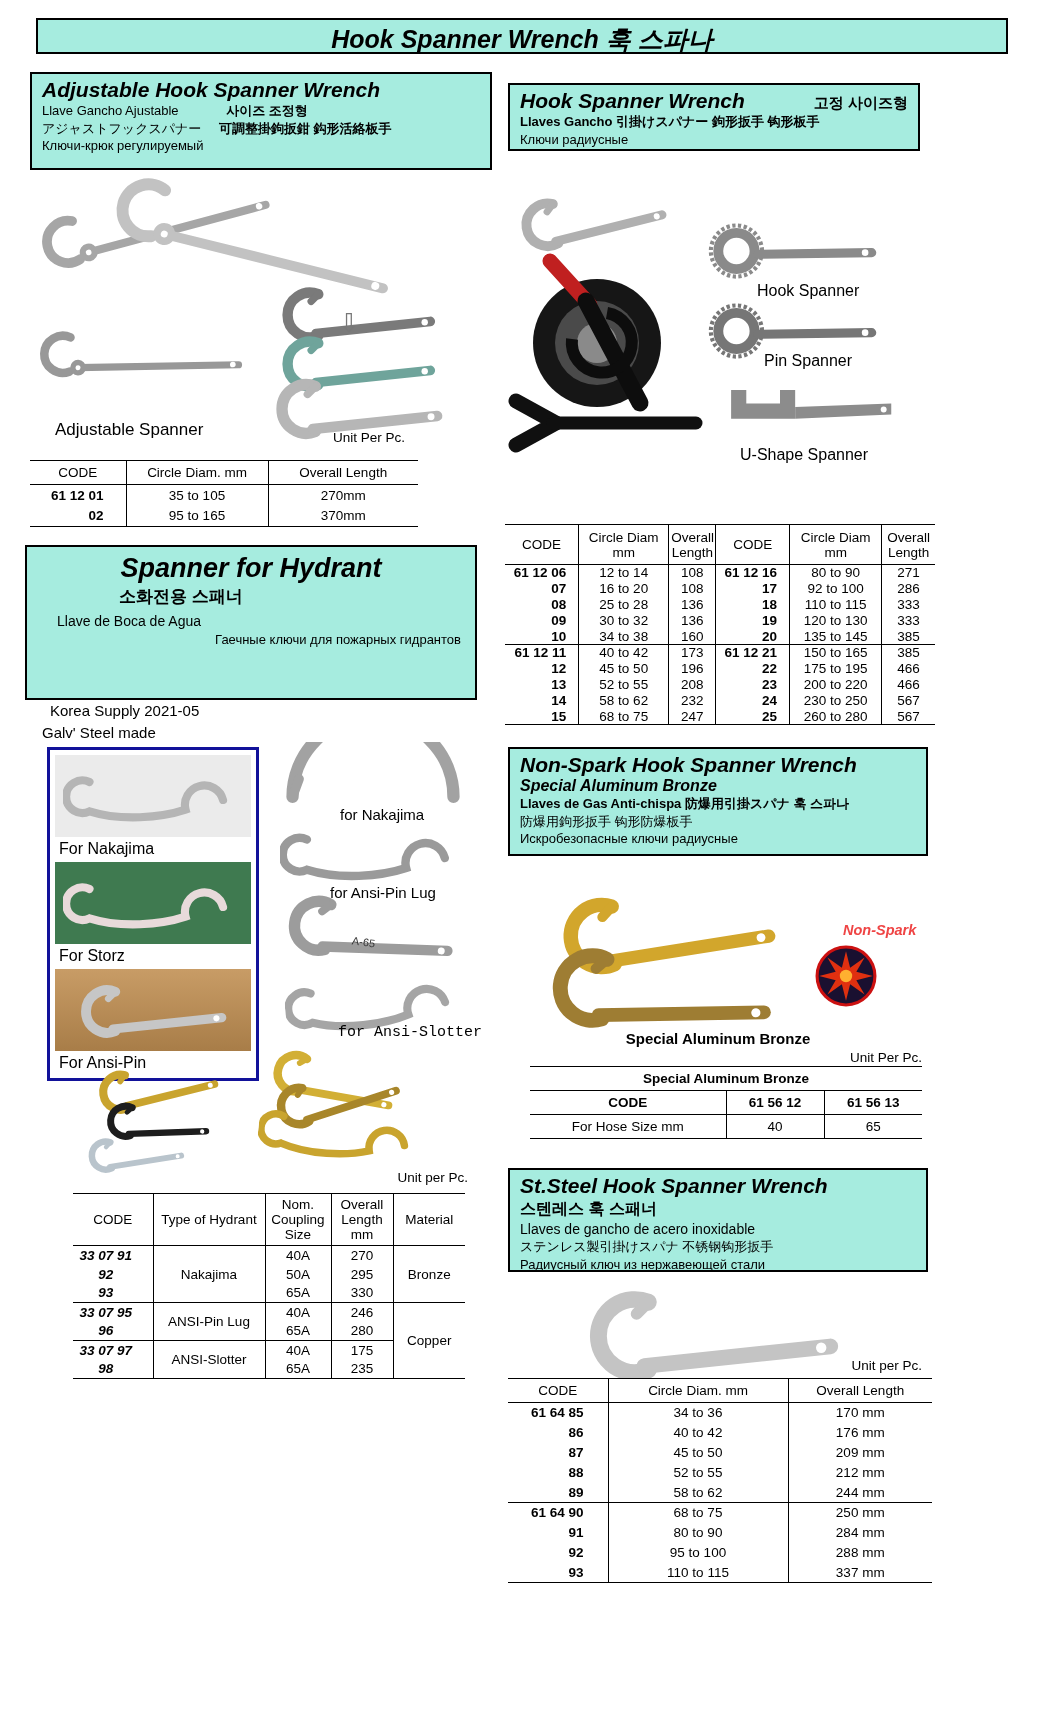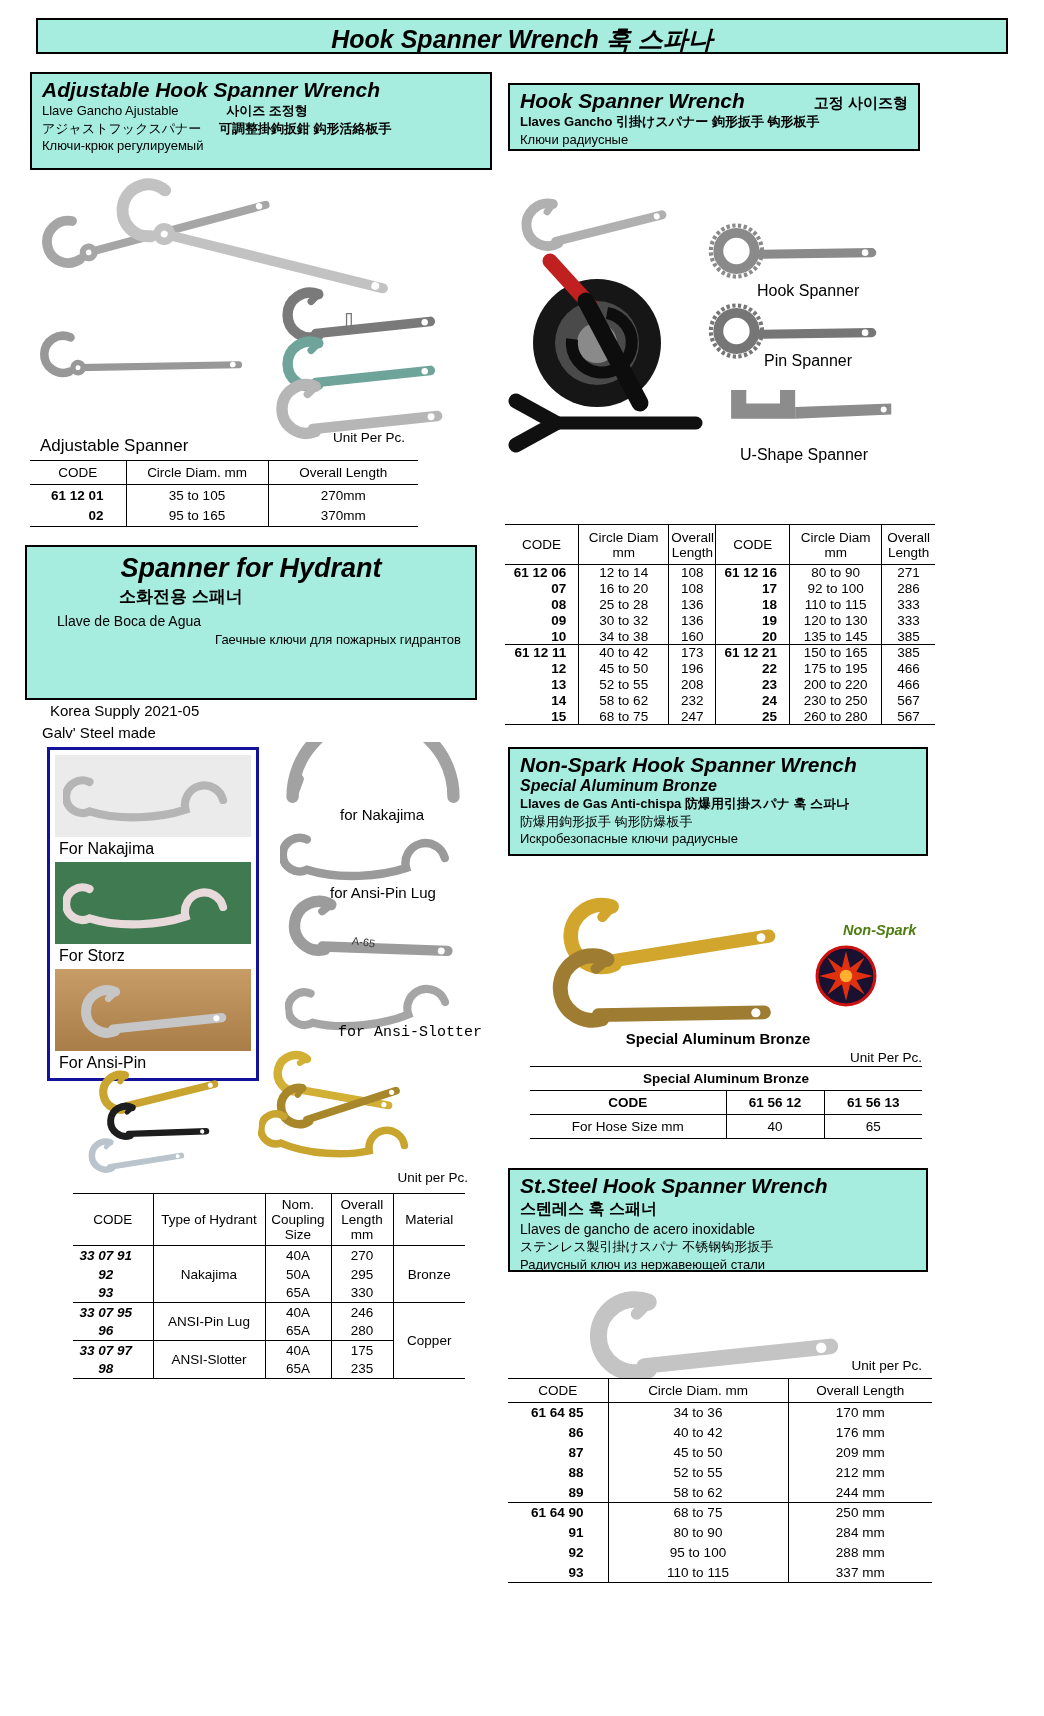--- a/index.html
+++ b/index.html
@@ -53,21 +53,21 @@
   
   .blue-frame { position:absolute; left:47px; top:747px; width:212px; height:334px;
                 border:3px solid #12129a; background:#fff; padding:5px; }
   .fig { position:relative; width:100%; height:82px; overflow:hidden; }
   .fig-label { height:25px; font-size:16px; padding:3px 0 0 4px; background:#fff; }
   .fig svg { position:absolute; }
   .wood { background:linear-gradient(180deg,#c89c66,#a87d48); }
   .green { background:#3f7a50; }
   .graybg { background:#ebebeb; }
   .arrow-icon { position:absolute; font-size:26px; color:#777; }
-  .badge-red { position:absolute; color:#4d7c0f; font-weight:bold; font-style:italic; font-size:14.5px;text-align:center; }
+  .badge-red { position:absolute; color:#ef4444; font-weight:bold; font-style:italic; font-size:14.5px;text-align:center; }
   .mark { position:absolute; font-size:11px; color:#333; }
 </style>
 </head>
 <body>
 
 <svg width="0" height="0" style="position:absolute">
   <defs>
     <symbol id="sym-hook" viewBox="0 0 230 80">
       <path d="M66 14 A28 28 0 1 0 66 66" fill="none" stroke="currentColor" stroke-width="13" stroke-linecap="round"></path>
       <path d="M66 14 L57 23" stroke="currentColor" stroke-width="9" stroke-linecap="round"></path>
@@ -131,21 +131,21 @@
   <svg class="w" style="left:265px; top:283px; width:185px; height:64px; color:#7a7a7a;">
       <use href="#sym-hook"></use>
     </svg>
   <span class="arrow-icon" style="left:338px; top:308px;">⇩</span>
   <svg class="w" style="left:265px; top:332px; width:185px; height:64px; color:#6fa49b;">
       <use href="#sym-hook"></use>
     </svg>
   <svg class="w" style="left:258px; top:374px; width:200px; height:70px; color:#b6b6b6;">
       <use href="#sym-hook"></use>
     </svg>
-  <span class="lbl" style="left:40px; top:420px; font-size:17px;margin-top:16px;">Adjustable Spanner</span>
+  <span class="lbl" style="left:55px; top:420px; font-size:17px;">Adjustable Spanner</span>
   <span class="unit" style="left:333px; top:430px;">Unit Per Pc.</span>
 
   <table class="tbl adj-tbl">
     <colgroup>
         <col style="width:96px">
         <col style="width:142px">
         <col style="width:150px">
       </colgroup>
     <thead>
       <tr>

